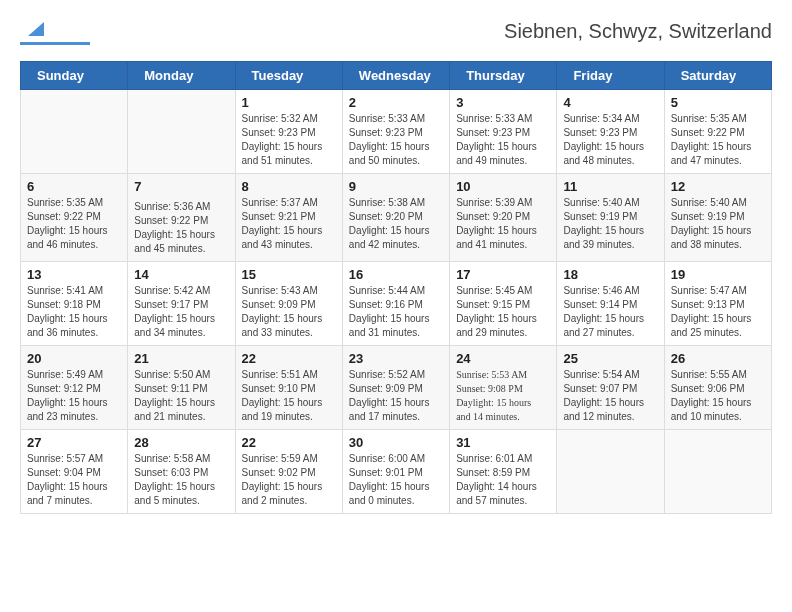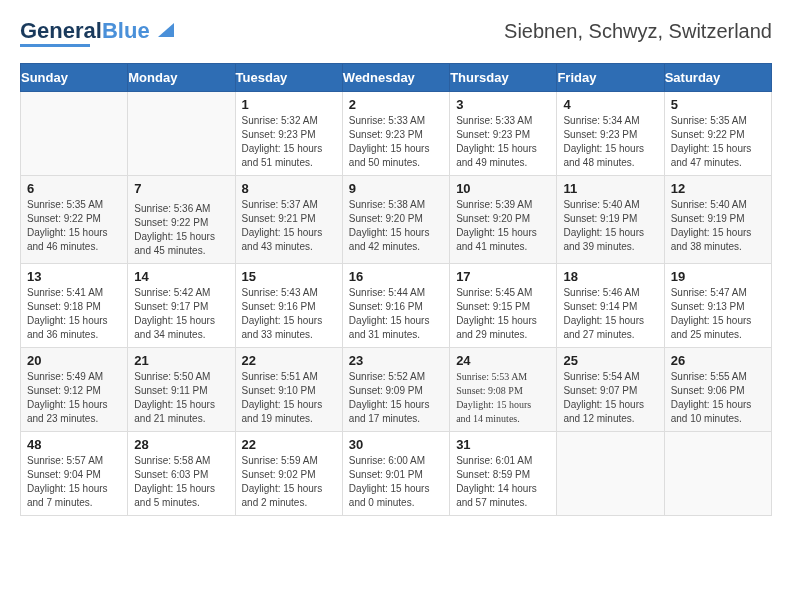--- a/index.html
+++ b/index.html
@@ -52,21 +52,21 @@
     .calendar {
       width: 100%;
       border-collapse: collapse;
       border: 1px solid #ccc;
     }
     .calendar th {
       background: #2e6db4;
       color: white;
       font-weight: bold;
       font-size: 13px;
-      padding: 6px 0;
+      padding: 6px 16px;
       text-align: left;
       border: 1px solid #2a5fa0;
     }
     .calendar td {
       width: 107px;
       vertical-align: top;
       padding: 5px 6px;
       border: 1px solid #ddd;
       font-size: 10.5px;
       color: #333;
@@ -91,23 +91,20 @@
     .empty-cell {
       background: #f9f9f9 !important;
     }
   </style>
 </head>
 <body>
 
 <div class="header">
   <div class="logo">
     <div style="display:flex; align-items:center;">
-      <span class="logo-text">
-        <span style="color:#1a3a5c;">General</span><span style="color:#4a90d9;">Blue</span>
-      </span>
       <svg width="22" height="22" viewBox="0 0 22 22" style="margin-left:2px; margin-top:-2px;">
         <polygon points="6,18 22,4 22,18" fill="#4a90d9"></polygon>
       </svg>
     </div>
     <div class="logo-line"></div>
   </div>
   <div class="title-area">
     <div class="location">Siebnen, Schwyz, Switzerland</div>
   </div>
 </div>
@@ -226,21 +223,21 @@
         <td>
           <span class="day-number">14</span>
           <div class="day-info" style="white-space: pre-line;">Sunrise: 5:42 AM
 Sunset: 9:17 PM
 Daylight: 15 hours
 and 34 minutes.</div>
         </td>
         <td>
           <span class="day-number">15</span>
           <div class="day-info" style="white-space: pre-line;">Sunrise: 5:43 AM
-Sunset: 9:16 PM
+Sunset: 9:09 PM
 Daylight: 15 hours
 and 33 minutes.</div>
         </td>
         <td>
           <span class="day-number">16</span>
           <div class="day-info" style="white-space: pre-line;">Sunrise: 5:44 AM
 Sunset: 9:16 PM
 Daylight: 15 hours
 and 31 minutes.</div>
         </td>
@@ -312,21 +309,21 @@
         <td>
           <span class="day-number">26</span>
           <div class="day-info" style="white-space: pre-line;">Sunrise: 5:55 AM
 Sunset: 9:06 PM
 Daylight: 15 hours
 and 10 minutes.</div>
         </td>
       </tr>
       <tr>
         <td>
-          <span class="day-number">48</span>
+          <span class="day-number">27</span>
           <div class="day-info" style="white-space: pre-line;">Sunrise: 5:57 AM
 Sunset: 9:04 PM
 Daylight: 15 hours
 and 7 minutes.</div>
         </td>
         <td>
           <span class="day-number">28</span>
           <div class="day-info" style="white-space: pre-line;">Sunrise: 5:58 AM
 Sunset: 6:03 PM
 Daylight: 15 hours

